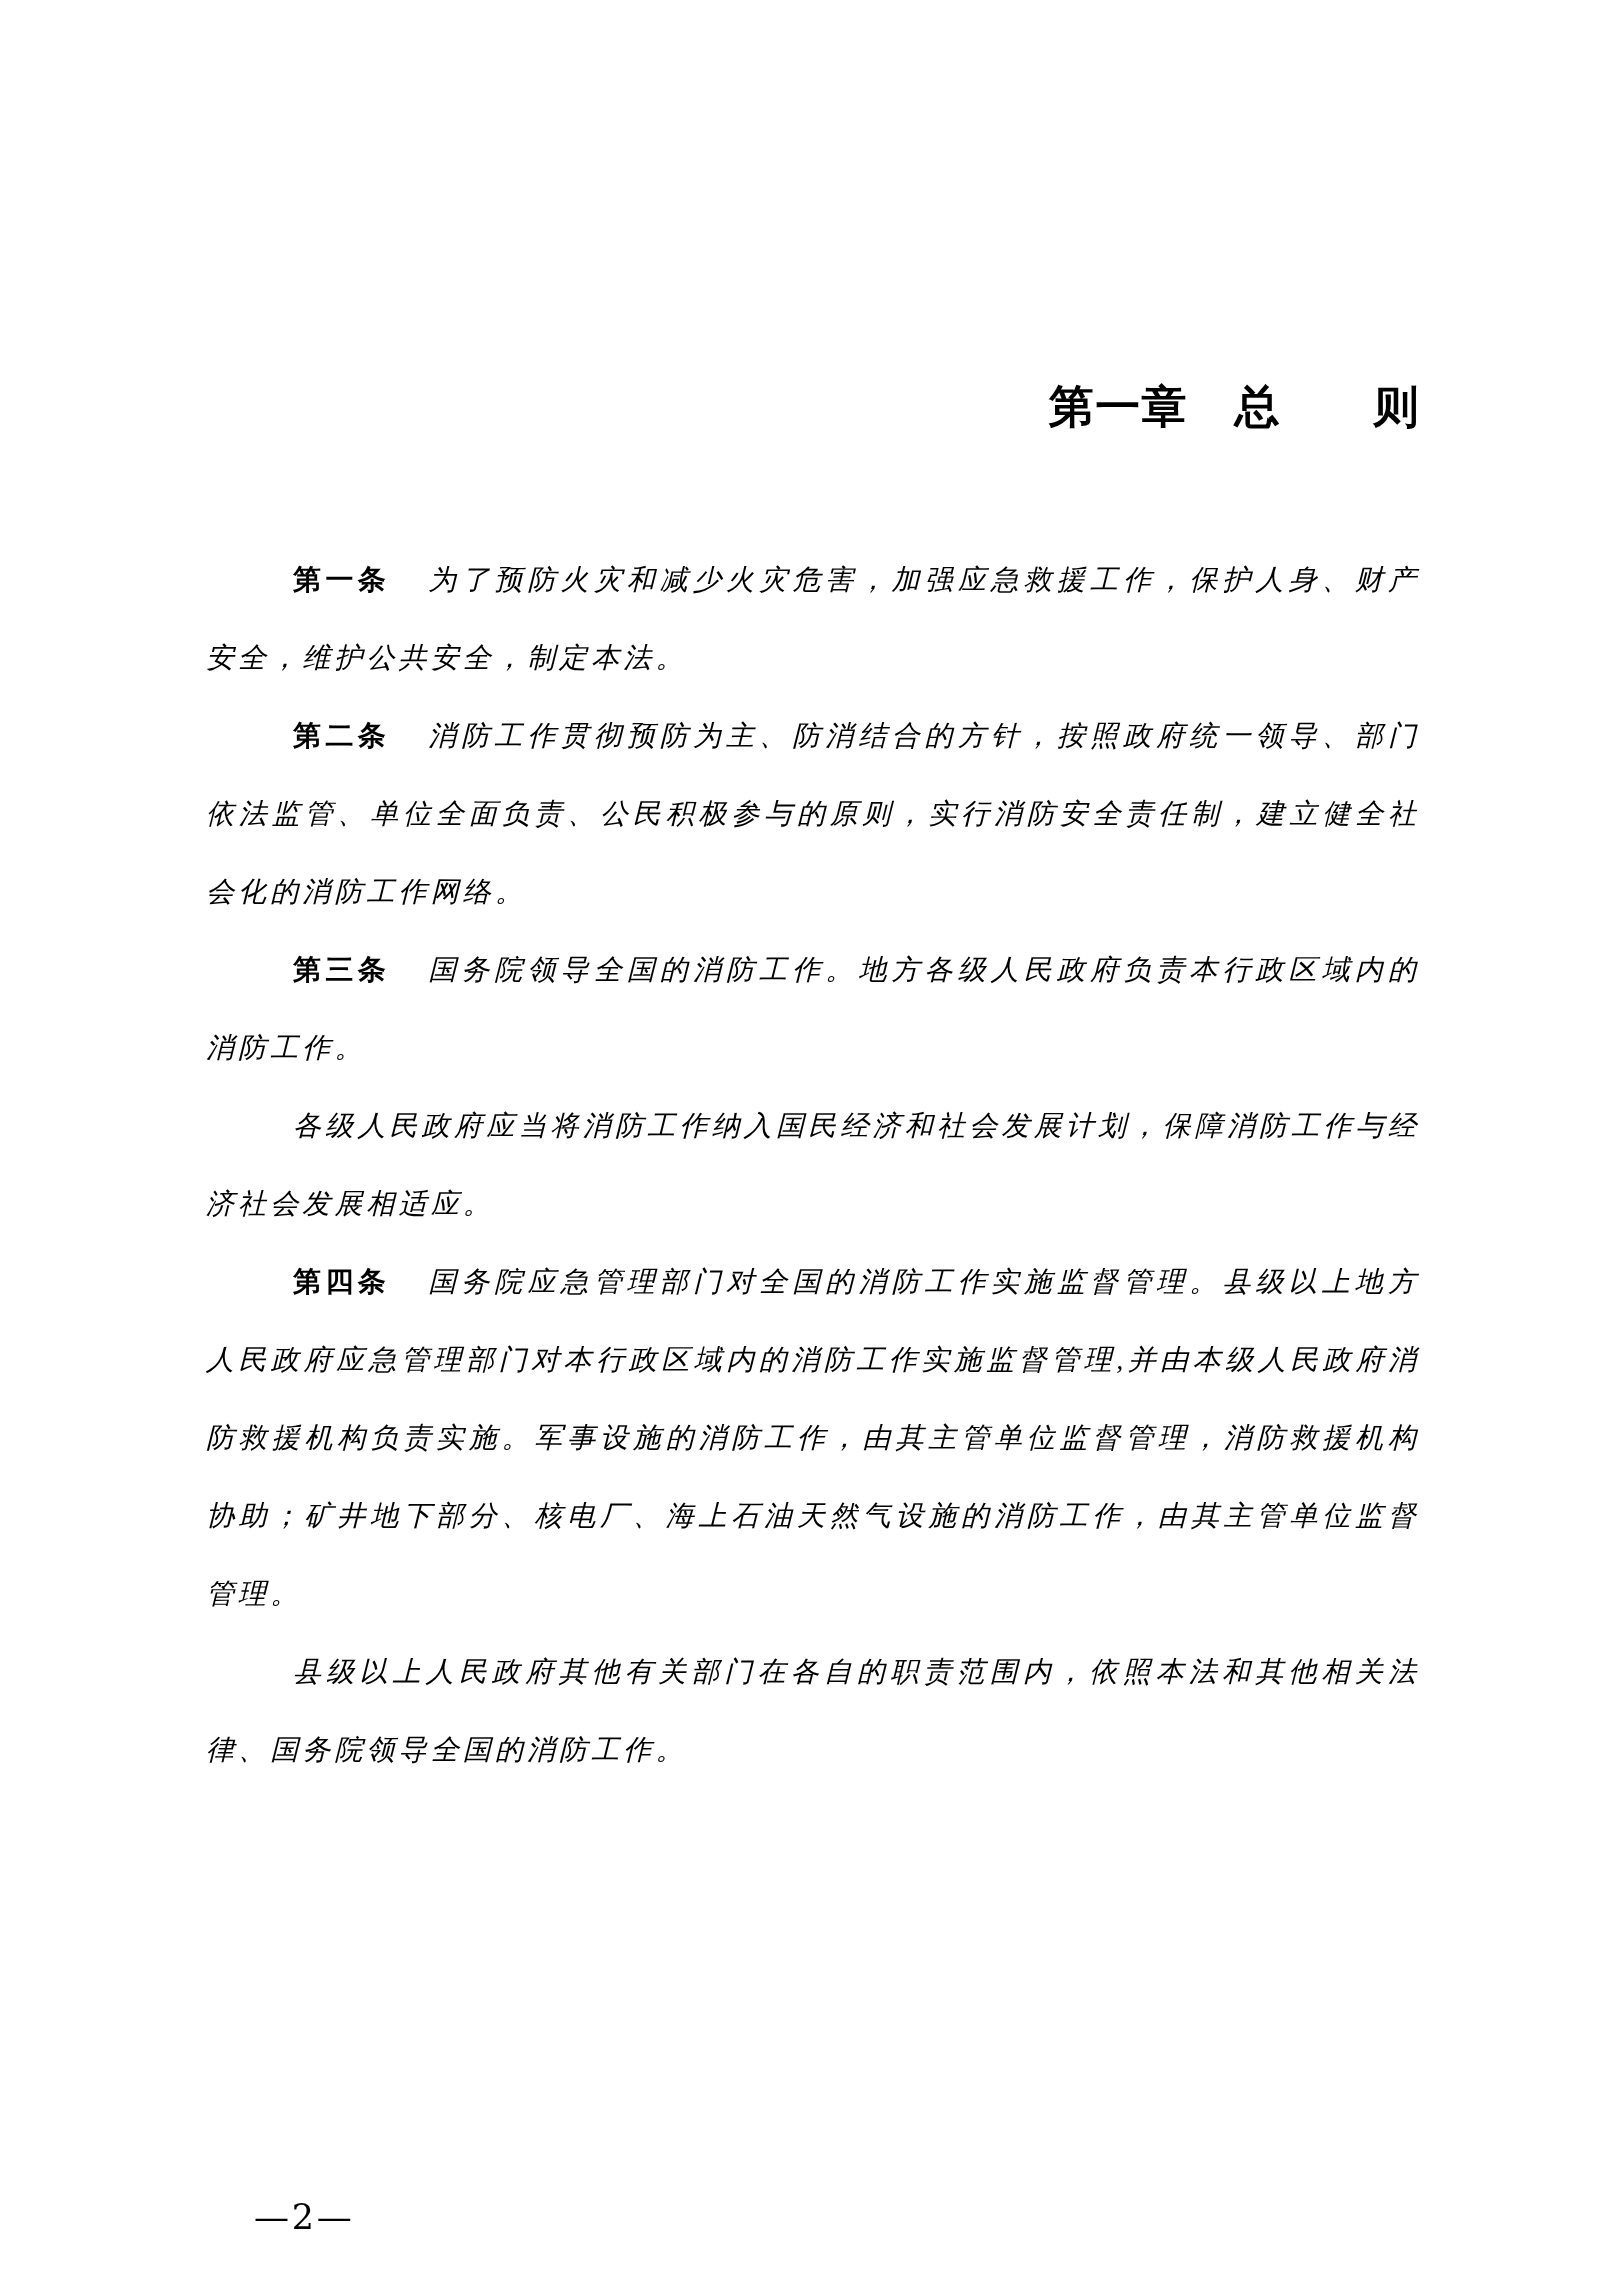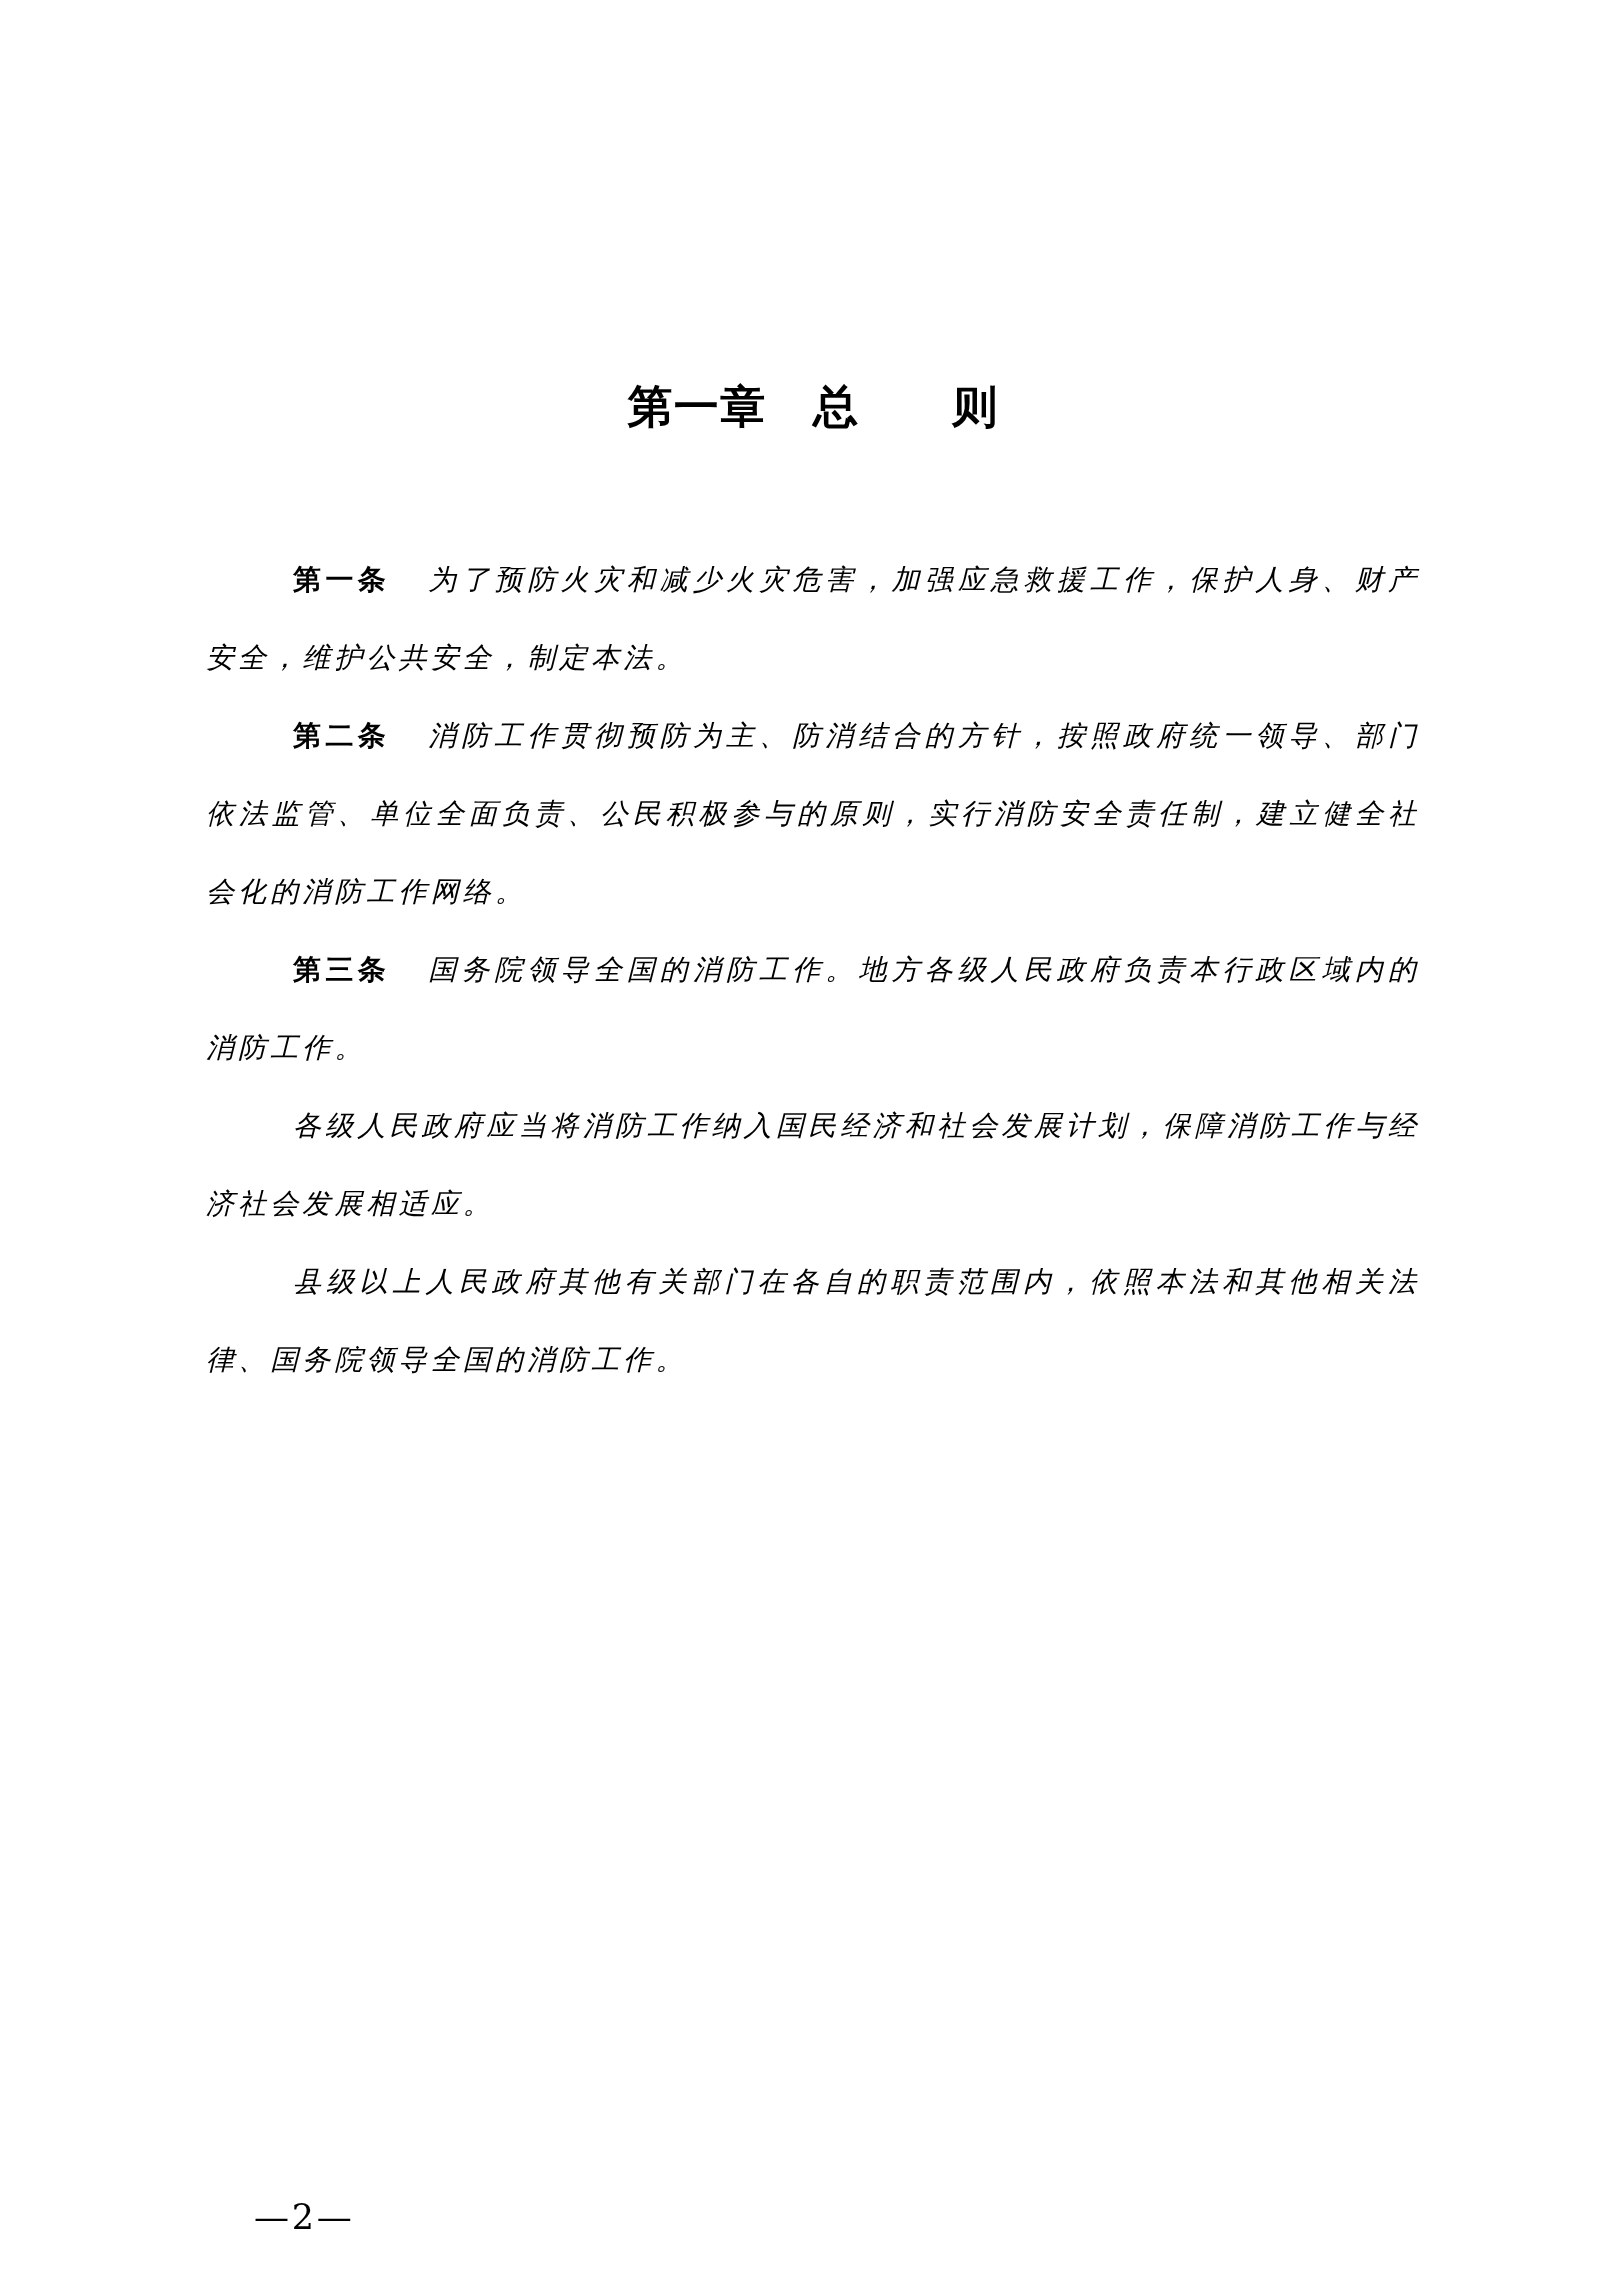--- a/index.html
+++ b/index.html
@@ -15,21 +15,21 @@
     background: #ffffff;
     overflow: hidden;
     color: #000000;
   }
   .chapter-title {
     position: absolute;
     top: 380px;
     left: 206px;
     width: 1214px;
     margin: 0;
-    text-align: center;
+    text-align: right;
     font-family: "Liberation Sans", sans-serif;
     font-weight: bold;
     font-style: normal;
     font-size: 45px;
     line-height: 1.2;
     letter-spacing: 1.4px;
     white-space: pre;
   }
   .content {
     position: absolute;
@@ -78,20 +78,21 @@
   <div class="content">
 
     <p class="para"><span class="article-label">第一条</span><span class="body-text">为了预防火灾和减少火灾危害，加强应急救援工作，保护人身、财产安全，维护公共安全，制定本法。</span></p>
 
     <p class="para"><span class="article-label">第二条</span><span class="body-text">消防工作贯彻预防为主、防消结合的方针，按照政府统一领导、部门依法监管、单位全面负责、公民积极参与的原则，实行消防安全责任制，建立健全社会化的消防工作网络。</span></p>
 
     <p class="para"><span class="article-label">第三条</span><span class="body-text">国务院领导全国的消防工作。地方各级人民政府负责本行政区域内的消防工作。</span></p>
 
     <p class="para"><span class="body-text">各级人民政府应当将消防工作纳入国民经济和社会发展计划，保障消防工作与经济社会发展相适应。</span></p>
 
+    <p class="para"><span class="article-label">第四条</span><span class="body-text">国务院应急管理部门对全国的消防工作实施监督管理。县级以上地方人民政府应急管理部门对本行政区域内的消防工作实施监督管理,并由本级人民政府消防救援机构负责实施。军事设施的消防工作，由其主管单位监督管理，消防救援机构协助；矿井地下部分、核电厂、海上石油天然气设施的消防工作，由其主管单位监督管理。</span></p>
 
     <p class="para"><span class="body-text">县级以上人民政府其他有关部门在各自的职责范围内，依照本法和其他相关法律、国务院领导全国的消防工作。</span></p>
 
 
   </div>
 
   <div class="page-number">—2—</div>
 
 </div>
 

